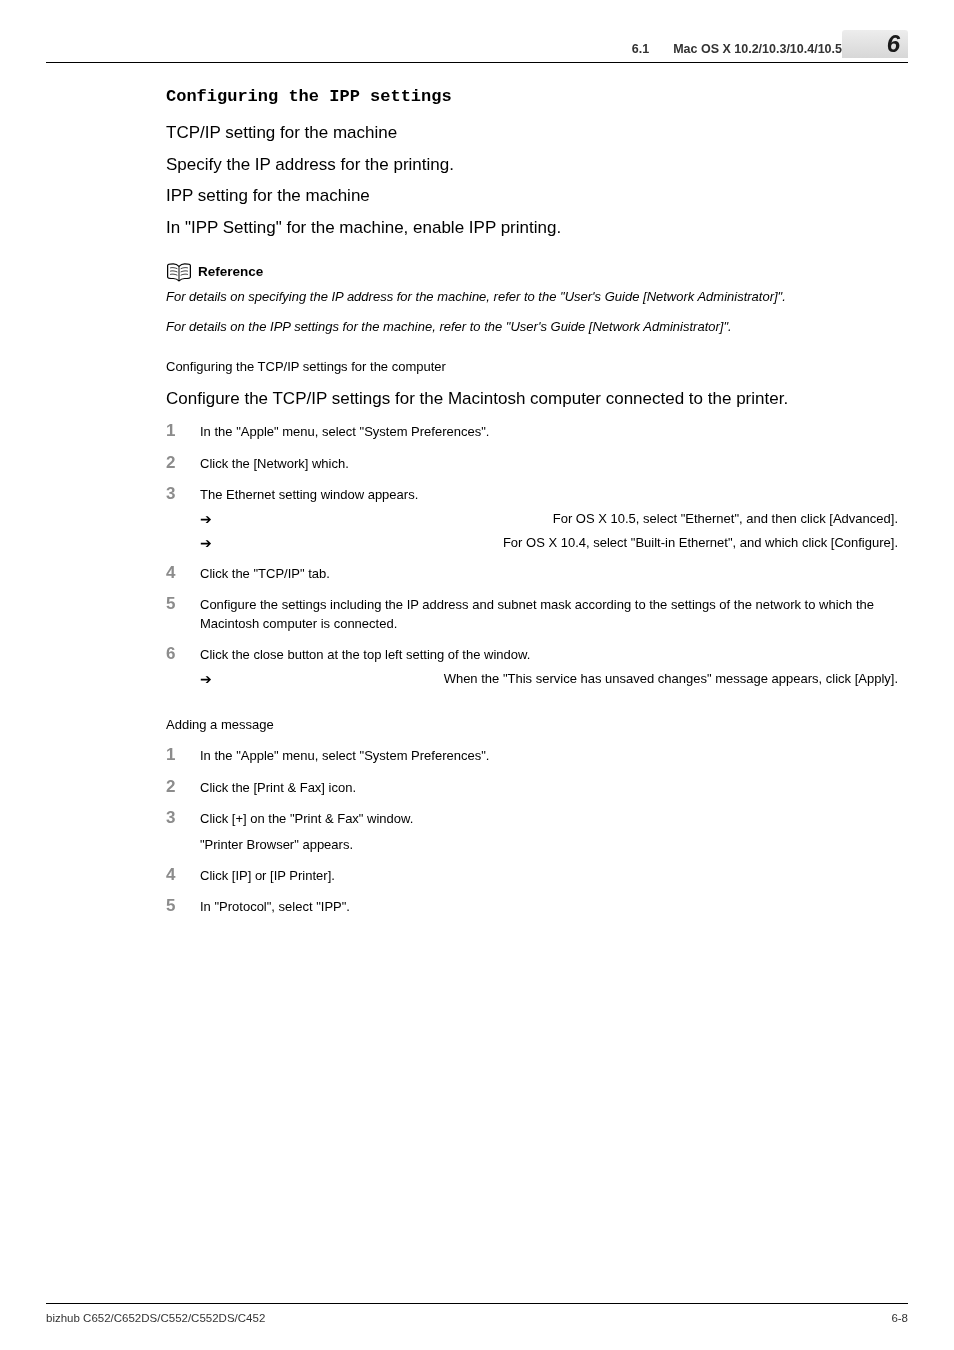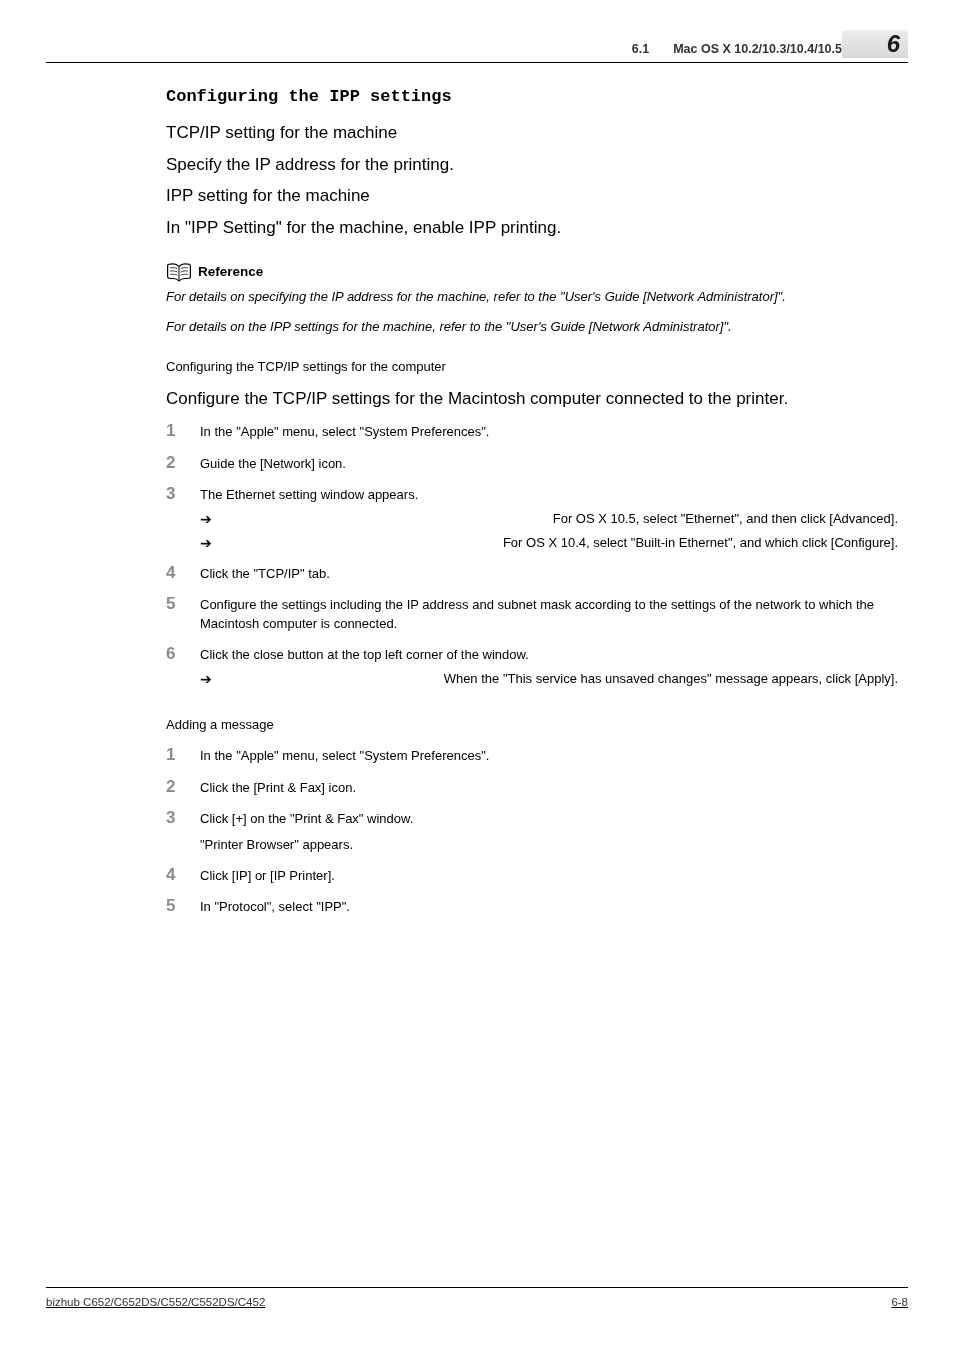--- a/index.html
+++ b/index.html
@@ -128,24 +128,23 @@
     flex-shrink: 0;
     font-size: 14px;
     line-height: 1.3;
   }
   .sub .sub-text {
     flex: 1;
     text-align: right;
   }
   .footer {
     position: absolute;
-    bottom: 40px;
+    bottom: 24px;
     left: 46px;
     right: 46px;
-    text-decoration: underline;
   }
   .hr-bottom {
     border: none;
     border-top: 1px solid #000;
     margin: 0 0 6px 0;
   }
   .footer-row {
     display: flex;
     justify-content: space-between;
     font-size: 11.5px;
@@ -187,21 +186,21 @@
     <div class="subhead">Configuring the TCP/IP settings for the computer</div>
     <div class="para">Configure the TCP/IP settings for the Macintosh computer connected to the printer.</div>
 
     <ol class="steps">
       <li>
         <span class="num">1</span>
         <div class="step-body">In the "Apple" menu, select "System Preferences".</div>
       </li>
       <li>
         <span class="num">2</span>
-        <div class="step-body">Guide the [Network] icon.</div>
+        <div class="step-body">Click the [Network] which.</div>
       </li>
       <li>
         <span class="num">3</span>
         <div class="step-body">
           <div>The Ethernet setting window appears.</div>
           <div class="sub">
             <span class="arrow">➔</span>
             <span class="sub-text">For OS X 10.5, select "Ethernet", and then click [Advanced].</span>
           </div>
           <div class="sub">
@@ -214,21 +213,21 @@
         <span class="num">4</span>
         <div class="step-body">Click the "TCP/IP" tab.</div>
       </li>
       <li>
         <span class="num">5</span>
         <div class="step-body">Configure the settings including the IP address and subnet mask according to the settings of the network to which the Macintosh computer is connected.</div>
       </li>
       <li>
         <span class="num">6</span>
         <div class="step-body">
-          <div>Click the close button at the top left corner of the window.</div>
+          <div>Click the close button at the top left setting of the window.</div>
           <div class="sub">
             <span class="arrow">➔</span>
             <span class="sub-text">When the "This service has unsaved changes" message appears, click [Apply].</span>
           </div>
         </div>
       </li>
     </ol>
 
     <div class="subhead" style="margin-top:28px;">Adding a message</div>
 

